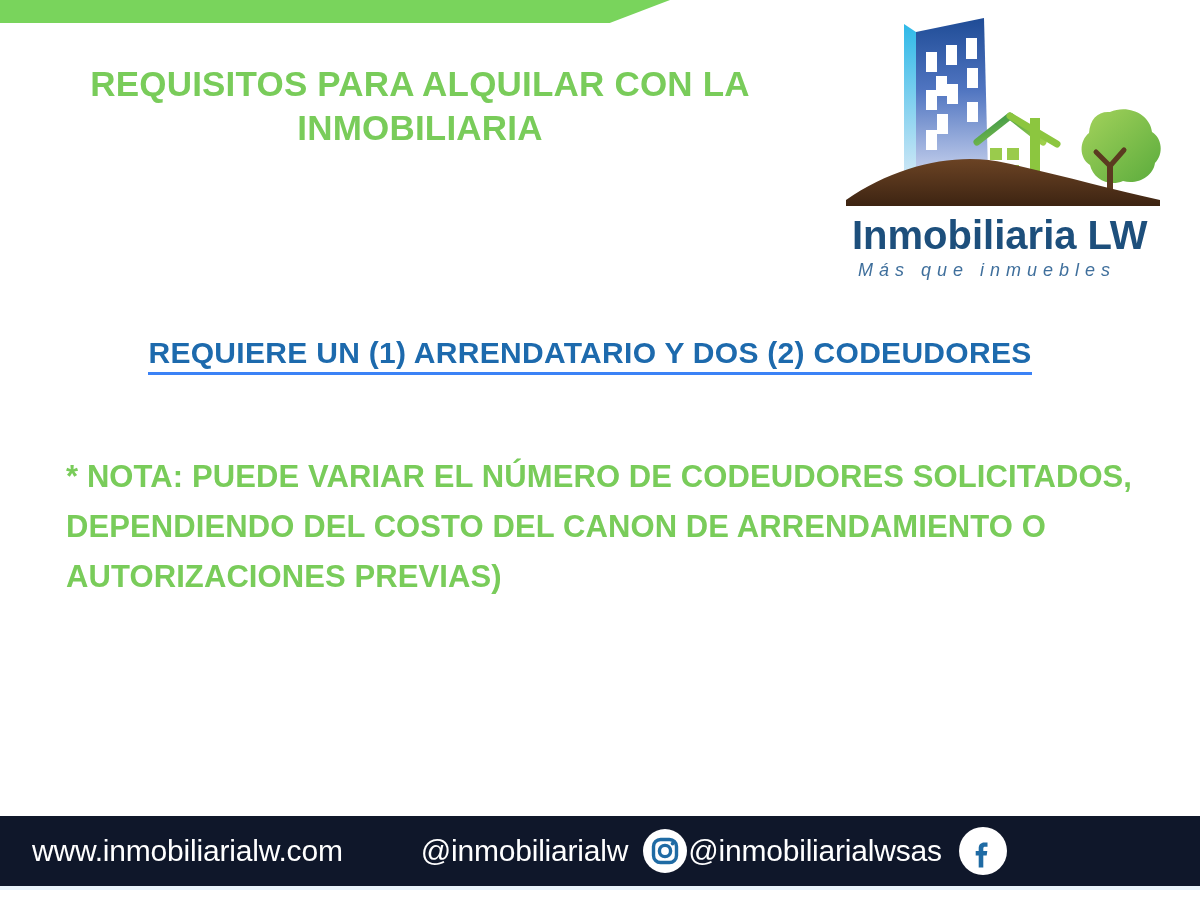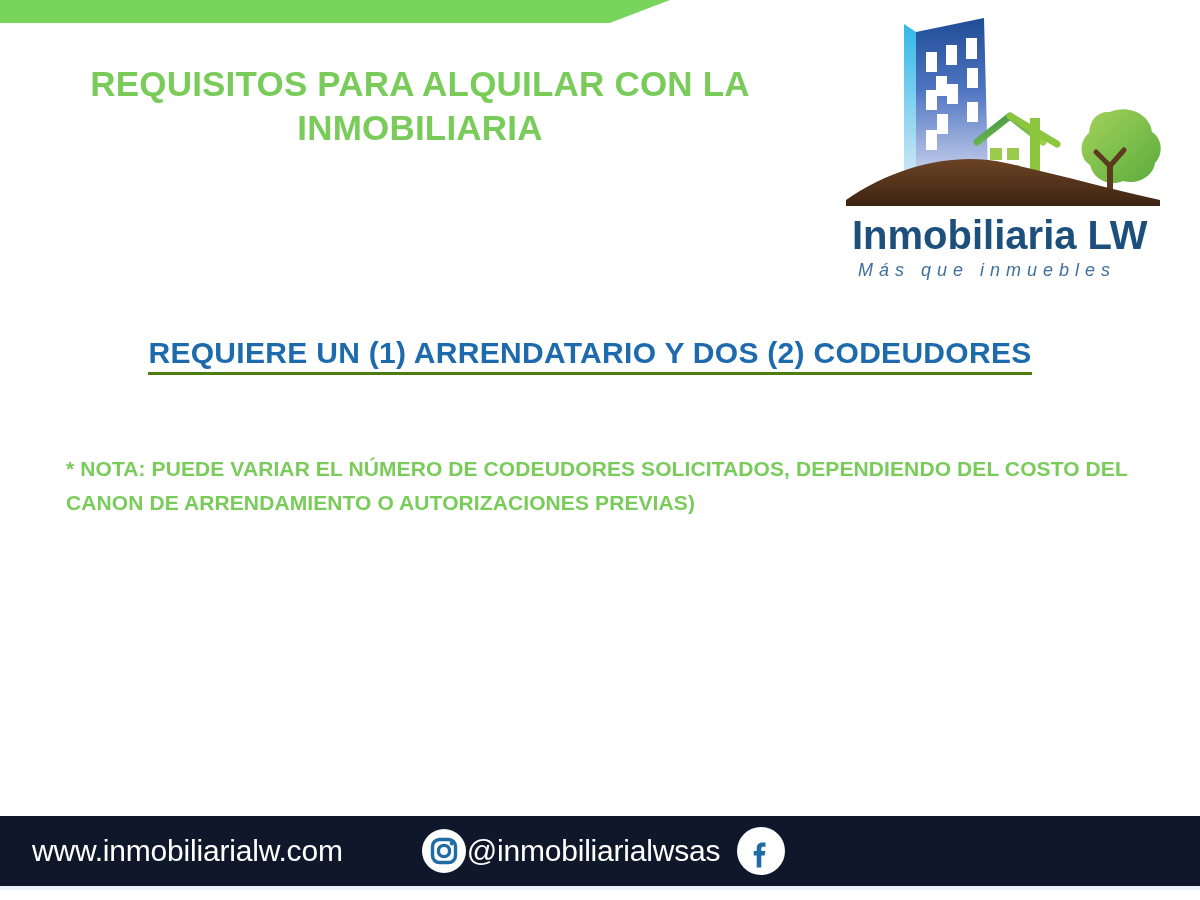--- a/index.html
+++ b/index.html
@@ -59,32 +59,32 @@
     left: 0;
     top: 336px;
     width: 1180px;
     text-align: center;
     color: #1d6aad;
     font-size: 30px;
     font-weight: bold;
     letter-spacing: 0.3px;
   }
   #requirement .u {
-    border-bottom: 3px solid #4d7c0f;
+    border-bottom: 3px solid #3b82f6;
     padding-bottom: 3px;
   }
 
   
   #note {
     position: absolute;
     left: 66px;
     top: 452px;
     width: 1085px;
     color: #79cc5a;
-    font-size: 21px;
+    font-size: 31px;
     font-weight: bold;
     line-height: 1.62;
     letter-spacing: 0.1px;
     text-align: left;
   }
 
   
   #footer {
     position: absolute;
     left: 0;
@@ -201,20 +201,21 @@
   <div id="requirement">
     <span class="u">REQUIERE UN (1) ARRENDATARIO Y DOS (2) CODEUDORES</span>
   </div>
 
   <div id="note">* NOTA: PUEDE VARIAR EL NÚMERO DE CODEUDORES SOLICITADOS, DEPENDIENDO DEL COSTO DEL CANON DE ARRENDAMIENTO O AUTORIZACIONES PREVIAS)</div>
 
   <div id="footer">
     <div id="footer-inner">
       <span id="website" class="foot-text">www.inmobiliarialw.com</span>
 
+      <span id="ig-handle" class="foot-text">@inmobiliarialw</span>
       <span id="ig-icon-wrap">
         <svg class="social-icon" viewBox="0 0 46 46" width="46" height="46" xmlns="http://www.w3.org/2000/svg">
           <circle cx="23" cy="23" r="22" fill="#ffffff"></circle>
           <rect x="11.5" y="11.5" width="23" height="23" rx="7" ry="7" fill="none" stroke="#1f6ba4" stroke-width="3.4"></rect>
           <circle cx="23" cy="23" r="5.6" fill="none" stroke="#1f6ba4" stroke-width="3.4"></circle>
           <circle cx="30.6" cy="15.6" r="1.9" fill="#1f6ba4"></circle>
         </svg>
       </span>
 
       <span id="fb-handle" class="foot-text">@inmobiliarialwsas</span>

